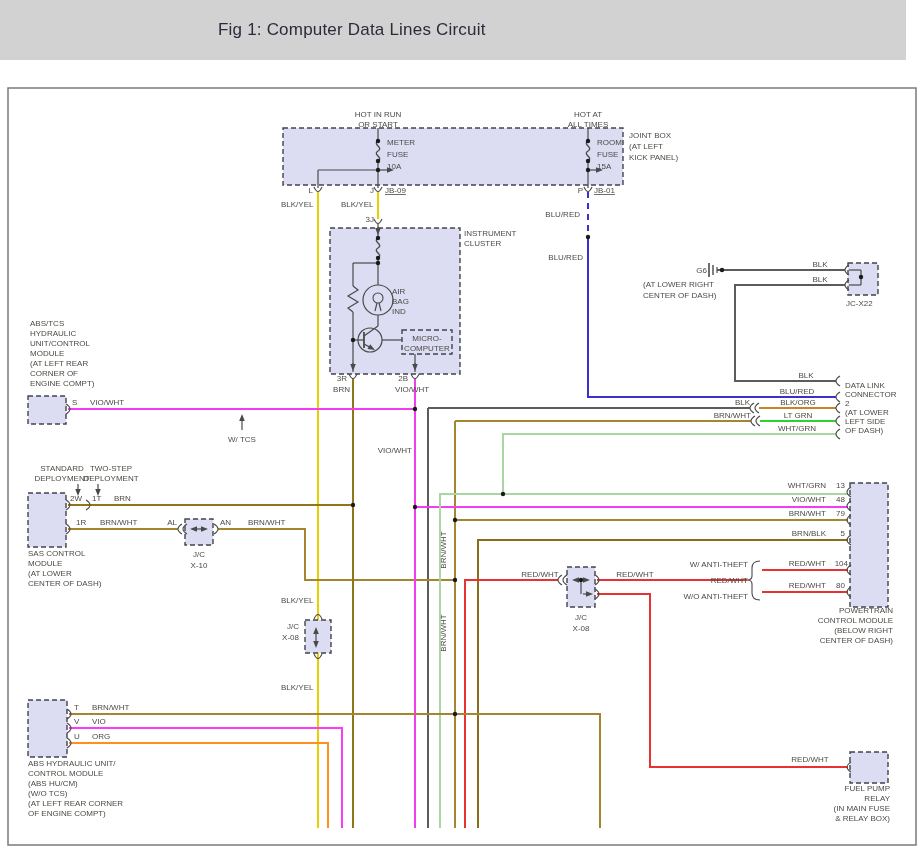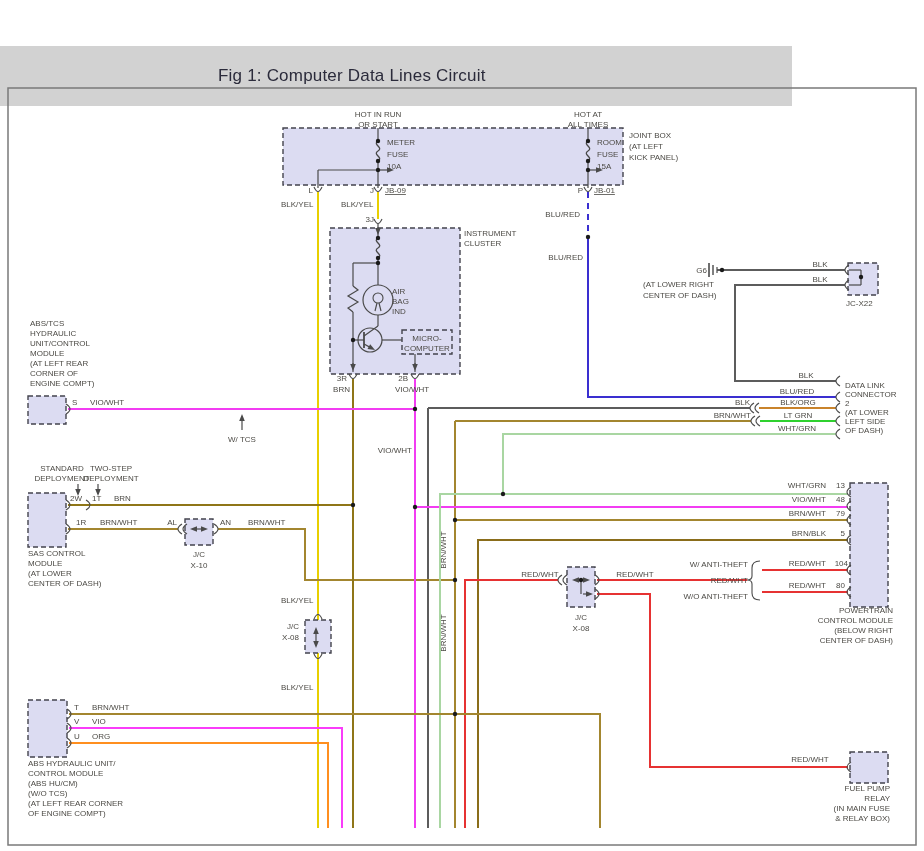--- a/index.html
+++ b/index.html
@@ -1,18 +1,18 @@
 <!DOCTYPE html>
 <html><head>
 <meta charset="utf-8">
 <style>
   html,body{margin:0;padding:0;background:#ffffff;width:924px;height:851px;overflow:hidden;
     font-family:"Liberation Sans",sans-serif;}
-  #header{position:absolute;left:0;top:0;width:792px;height:60px;background:#D2D2D2;
-    display:flex;align-items:center;margin-top:46px;}
+  #header{position:absolute;left:0;top:0;width:906px;height:60px;background:#D2D2D2;
+    display:flex;align-items:center;}
   #header .title{padding-left:218px;font-size:17px;color:#2B2B3B;letter-spacing:.2px;}
   #diagram-wrap{position:absolute;left:0;top:0;width:924px;height:851px;}
   svg{position:absolute;left:0;top:0;}
   svg text{font-family:"Liberation Sans",sans-serif;font-size:8px;fill:#4C4A45;}
 </style>
 </head>
 <body>
 
 <div id="diagram-wrap">
   <div id="header">

